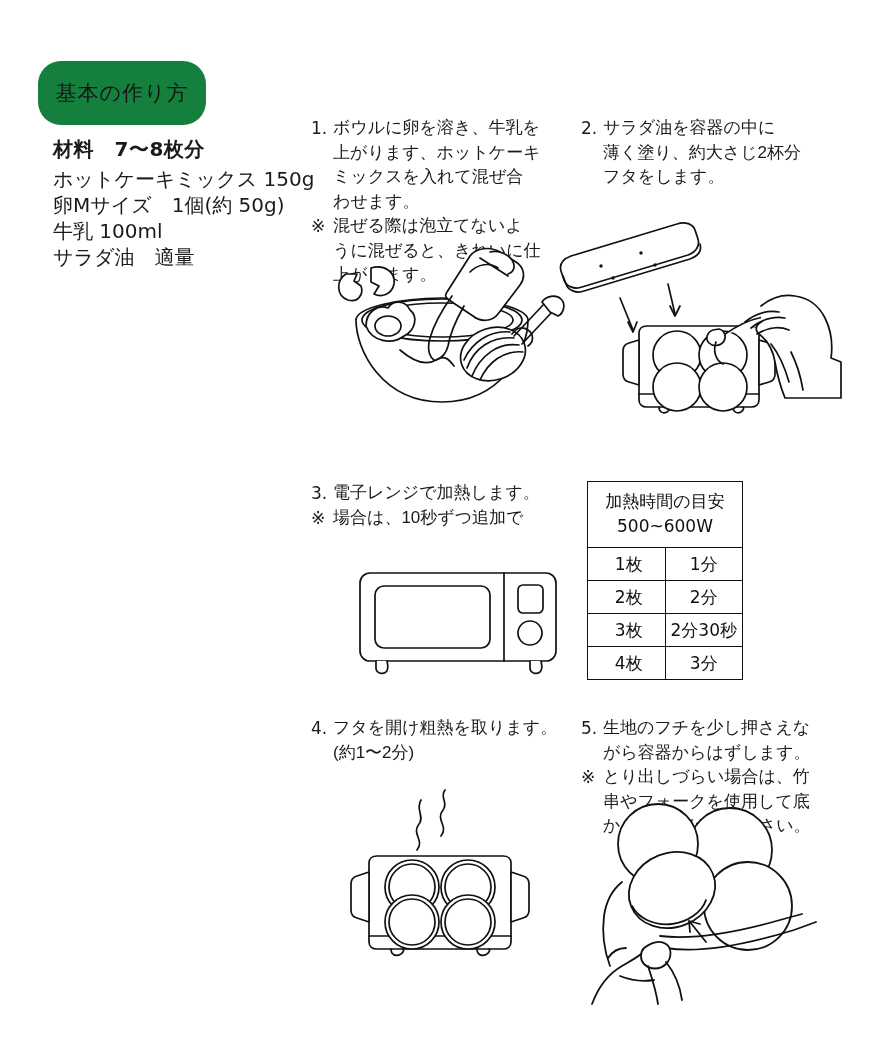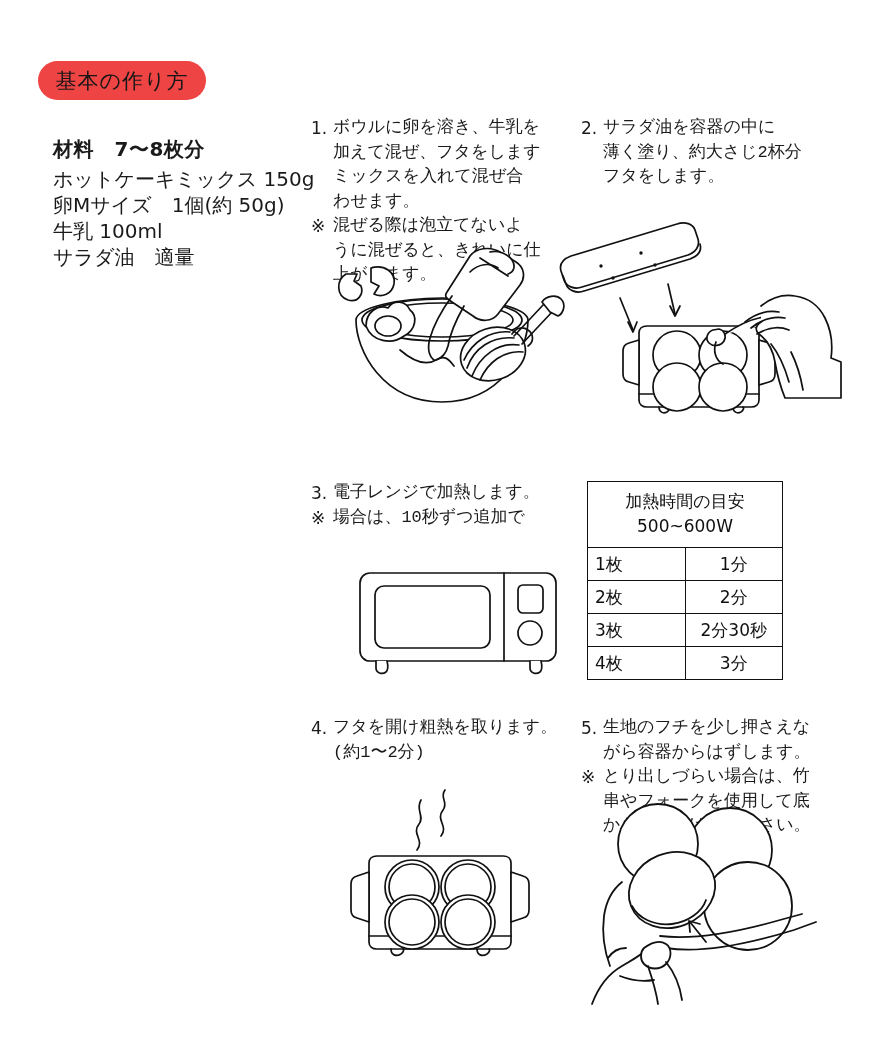--- a/index.html
+++ b/index.html
@@ -19,23 +19,23 @@
     position: absolute;
     inset: 0;
   }
 
   
   .badge {
     position: absolute;
     left: 38px;
     top: 61px;
     width: 168px;
-    height: 39px;
+    height: 64px;
     border-radius: 23px;
-    background: #ef4444;
+    background: #15803d;
     display: flex;
     align-items: center;
     justify-content: center;
   }
   .badge span {
     font-size: 21px;
     letter-spacing: 1px;
     color: #161616;
     font-family: "DejaVu Sans", sans-serif;
   }
@@ -77,21 +77,21 @@
     line-height: 24.5px;
     font-family: "DejaVu Sans", sans-serif;
   }
   .body-lines {
     flex: 1 1 auto;
   }
   .ln {
     font-size: 17px;
     line-height: 24.5px;
     white-space: pre;
-    font-family: Liberation Mono, monospace;
+    font-family: Liberation Sans, sans-serif;
   }
 
   .step1 { left: 311px; top: 116px; width: 250px; }
   .step2 { left: 581px; top: 116px; width: 250px; }
   .step3 { left: 311px; top: 481px; width: 265px; }
   .step4 { left: 311px; top: 716px; width: 265px; }
   .step5 { left: 581px; top: 716px; width: 255px; }
 
   
   .art { position: absolute; }
@@ -101,40 +101,40 @@
   .art2 { left: 585px; top: 222px; }
   .art3 { left: 352px; top: 568px; }
   .art4 { left: 333px; top: 792px; }
   .art5 { left: 598px; top: 828px; }
 
   
   .time-table {
     position: absolute;
     left: 587px;
     top: 481px;
-    width: 196px;
+    width: 156px;
     border-collapse: collapse;
     table-layout: fixed;
   }
   .time-table td {
     border: 1.6px solid #101010;
     font-size: 17px;
     font-family: "DejaVu Sans", sans-serif;
     text-align: center;
     padding: 4px 2px;
     color: #101010;
   }
   .time-table td.head {
     line-height: 25px;
     padding: 7px 2px 8px 2px;
     font-size: 17px;
   }
   .time-table td.count {
     width: 53px;
-    text-align: left;
+    text-align: center;
     padding-left: 7px;
     margin-top: 37px;
   }
   .time-table td.dur {
     height: 24px;
   }
 </style>
 </head>
 <body>
 
@@ -150,21 +150,21 @@
     <div class="ing-line">卵Mサイズ　1個(約 50g)</div>
     <div class="ing-line">牛乳 100ml</div>
     <div class="ing-line">サラダ油　適量</div>
   </div>
 
   <div class="step step1">
     <div class="step-text">
       <div class="marker">1.</div>
       <div class="body-lines">
         <div class="ln">ボウルに卵を溶き、牛乳を</div>
-        <div class="ln">加えて混ぜ、フタをします</div>
+        <div class="ln">上がります、ホットケーキ</div>
         <div class="ln">ミックスを入れて混ぜ合</div>
         <div class="ln">わせます。</div>
       </div>
     </div>
     <div class="step-text">
       <div class="marker">※</div>
       <div class="body-lines">
         <div class="ln">混ぜる際は泡立てないよ</div>
         <div class="ln">うに混ぜると、きれいに仕</div>
         <div class="ln">上がります。</div>

